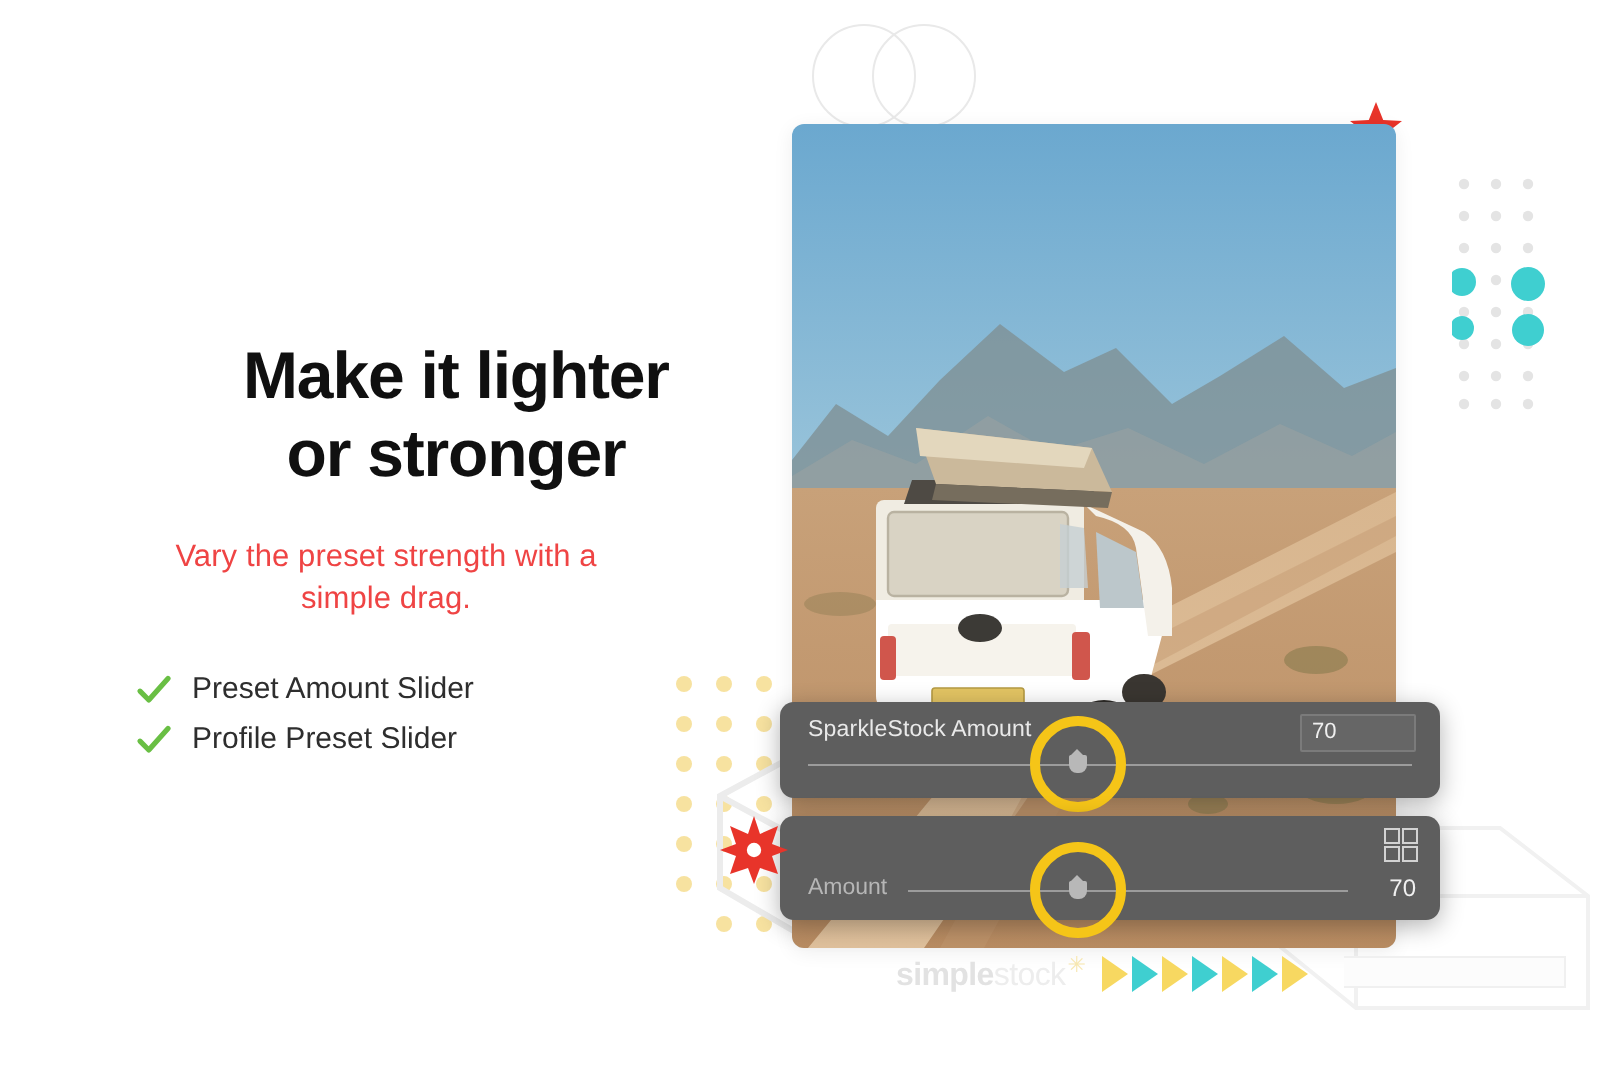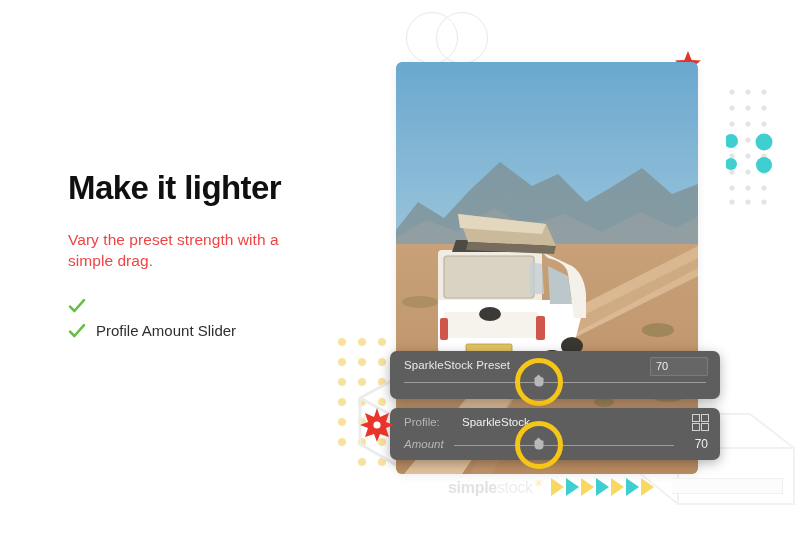--- a/index.html
+++ b/index.html
@@ -7,21 +7,21 @@
   body{
     width:800px;height:534px;
     background:#ffffff;
     font-family:"Liberation Sans","DejaVu Sans",sans-serif;
     overflow:hidden;
     position:relative;
   }
   .stage{position:absolute;inset:0;width:800px;height:534px;overflow:hidden;background:#fff;}
 
   
-  .left-col{position:absolute;left:68px;top:168px;width:320px;}
+  .left-col{position:absolute;left:68px;top:168px;width:320px;text-align:center;}
   .headline{
     font-size:33px;line-height:39px;font-weight:bold;color:#101010;
     letter-spacing:-0.6px;margin:0 0 0 0;
   }
   .headline .l2{display:block;}
   .subcopy{
     margin-top:22px;font-size:15.5px;line-height:21px;color:#ef4444;
     max-width:250px;letter-spacing:0.05px;
   }
   .bullets{margin-top:26px;}
@@ -104,21 +104,21 @@
   }
   .grid-icon{position:absolute;right:12px;top:6px;width:16px;height:16px;}
   .grid-icon i{
     position:absolute;width:6px;height:6px;border:1px solid #d2d2d2;display:block;
   }
   .grid-icon i:nth-child(1){left:0;top:0;}
   .grid-icon i:nth-child(2){left:9px;top:0;}
   .grid-icon i:nth-child(3){left:0;top:9px;}
   .grid-icon i:nth-child(4){left:9px;top:9px;}
 
-  .amount-label{position:absolute;left:14px;top:30px;font-size:11.5px;color:#b6b6b6;font-style:italic;}
+  .amount-label{position:absolute;left:14px;top:30px;font-size:11.5px;color:#b6b6b6;}
   .amount-track{left:64px;right:46px;top:37px;}
   .amount-value{position:absolute;right:12px;top:29px;font-size:12px;color:#f0f0f0;}
 
   
   .brand{position:absolute;left:448px;top:477px;height:20px;display:flex;align-items:center;}
   .brand-text{font-size:16px;letter-spacing:-0.3px;font-weight:bold;color:#e2e2e2;}
   .brand-text .light{font-weight:normal;color:#ededed;}
   .brand-spark{font-size:11px;color:#f7e7b0;margin-left:1px;vertical-align:super;}
   .tri-row{display:flex;align-items:center;margin-left:8px;}
   .tri{
@@ -315,35 +315,30 @@
     </g>
     <g fill="#3fcfd0">
       <circle cx="5" cy="55" r="7"></circle>
         <circle cx="38" cy="56" r="8.5"></circle>
       <circle cx="5" cy="78" r="6"></circle>
         <circle cx="38" cy="79" r="8"></circle>
     </g>
   </svg>
 
   <div class="panel panel-preset">
-    <div class="preset-label">SparkleStock Preset</div>
+    <div class="preset-label">SparkleStock Amount</div>
     <div class="preset-valuebox">
       <span>70</span>
     </div>
     <div class="track preset-track"></div>
     <div class="knob" style="left:45%;top:31px;"></div>
     <div class="hl-ring" style="left:45%;top:31px;"></div>
   </div>
 
   <div class="panel panel-profile">
-    <div class="prof-row1">
-      <span class="prof-label">Profile:</span>
-      <span class="prof-value">SparkleStock</span>
-      <span class="prof-caret"></span>
-    </div>
     <div class="grid-icon">
       <i></i>
         <i></i>
         <i></i>
         <i></i>
     </div>
     <div class="amount-label">Amount</div>
     <div class="track amount-track"></div>
     <div class="knob" style="left:45%;top:37px;"></div>
     <div class="hl-ring" style="left:45%;top:37px;"></div>
@@ -365,34 +360,36 @@
       <span class="tri" style="border-left:13px solid #3fcfd0;"></span>
       <span class="tri" style="border-left:13px solid #f7d861;"></span>
       <span class="tri" style="border-left:13px solid #3fcfd0;"></span>
       <span class="tri" style="border-left:13px solid #f7d861;"></span>
     </div>
   </div>
 
   <div class="left-col">
     <h1 class="headline">
       <span>Make it lighter</span>
+      <span class="l2">or stronger</span>
     </h1>
     <p class="subcopy">Vary the preset strength with a simple drag.</p>
     <div class="bullets">
       <div class="bullet">
         <span class="check">
           <svg width="18" height="18" viewBox="0 0 18 18">
               <path d="M2 9.6 L6.4 14 L16 3.2" fill="none" stroke="#69bf44" stroke-width="2.6" stroke-linecap="round" stroke-linejoin="round"></path>
             </svg>
         </span>
+        <span class="bullet-label">Preset Amount Slider</span>
       </div>
       <div class="bullet">
         <span class="check">
           <svg width="18" height="18" viewBox="0 0 18 18">
               <path d="M2 9.6 L6.4 14 L16 3.2" fill="none" stroke="#69bf44" stroke-width="2.6" stroke-linecap="round" stroke-linejoin="round"></path>
             </svg>
         </span>
-        <span class="bullet-label">Profile Amount Slider</span>
+        <span class="bullet-label">Profile Preset Slider</span>
       </div>
     </div>
   </div>
 
 </div>
 
 </body></html>

